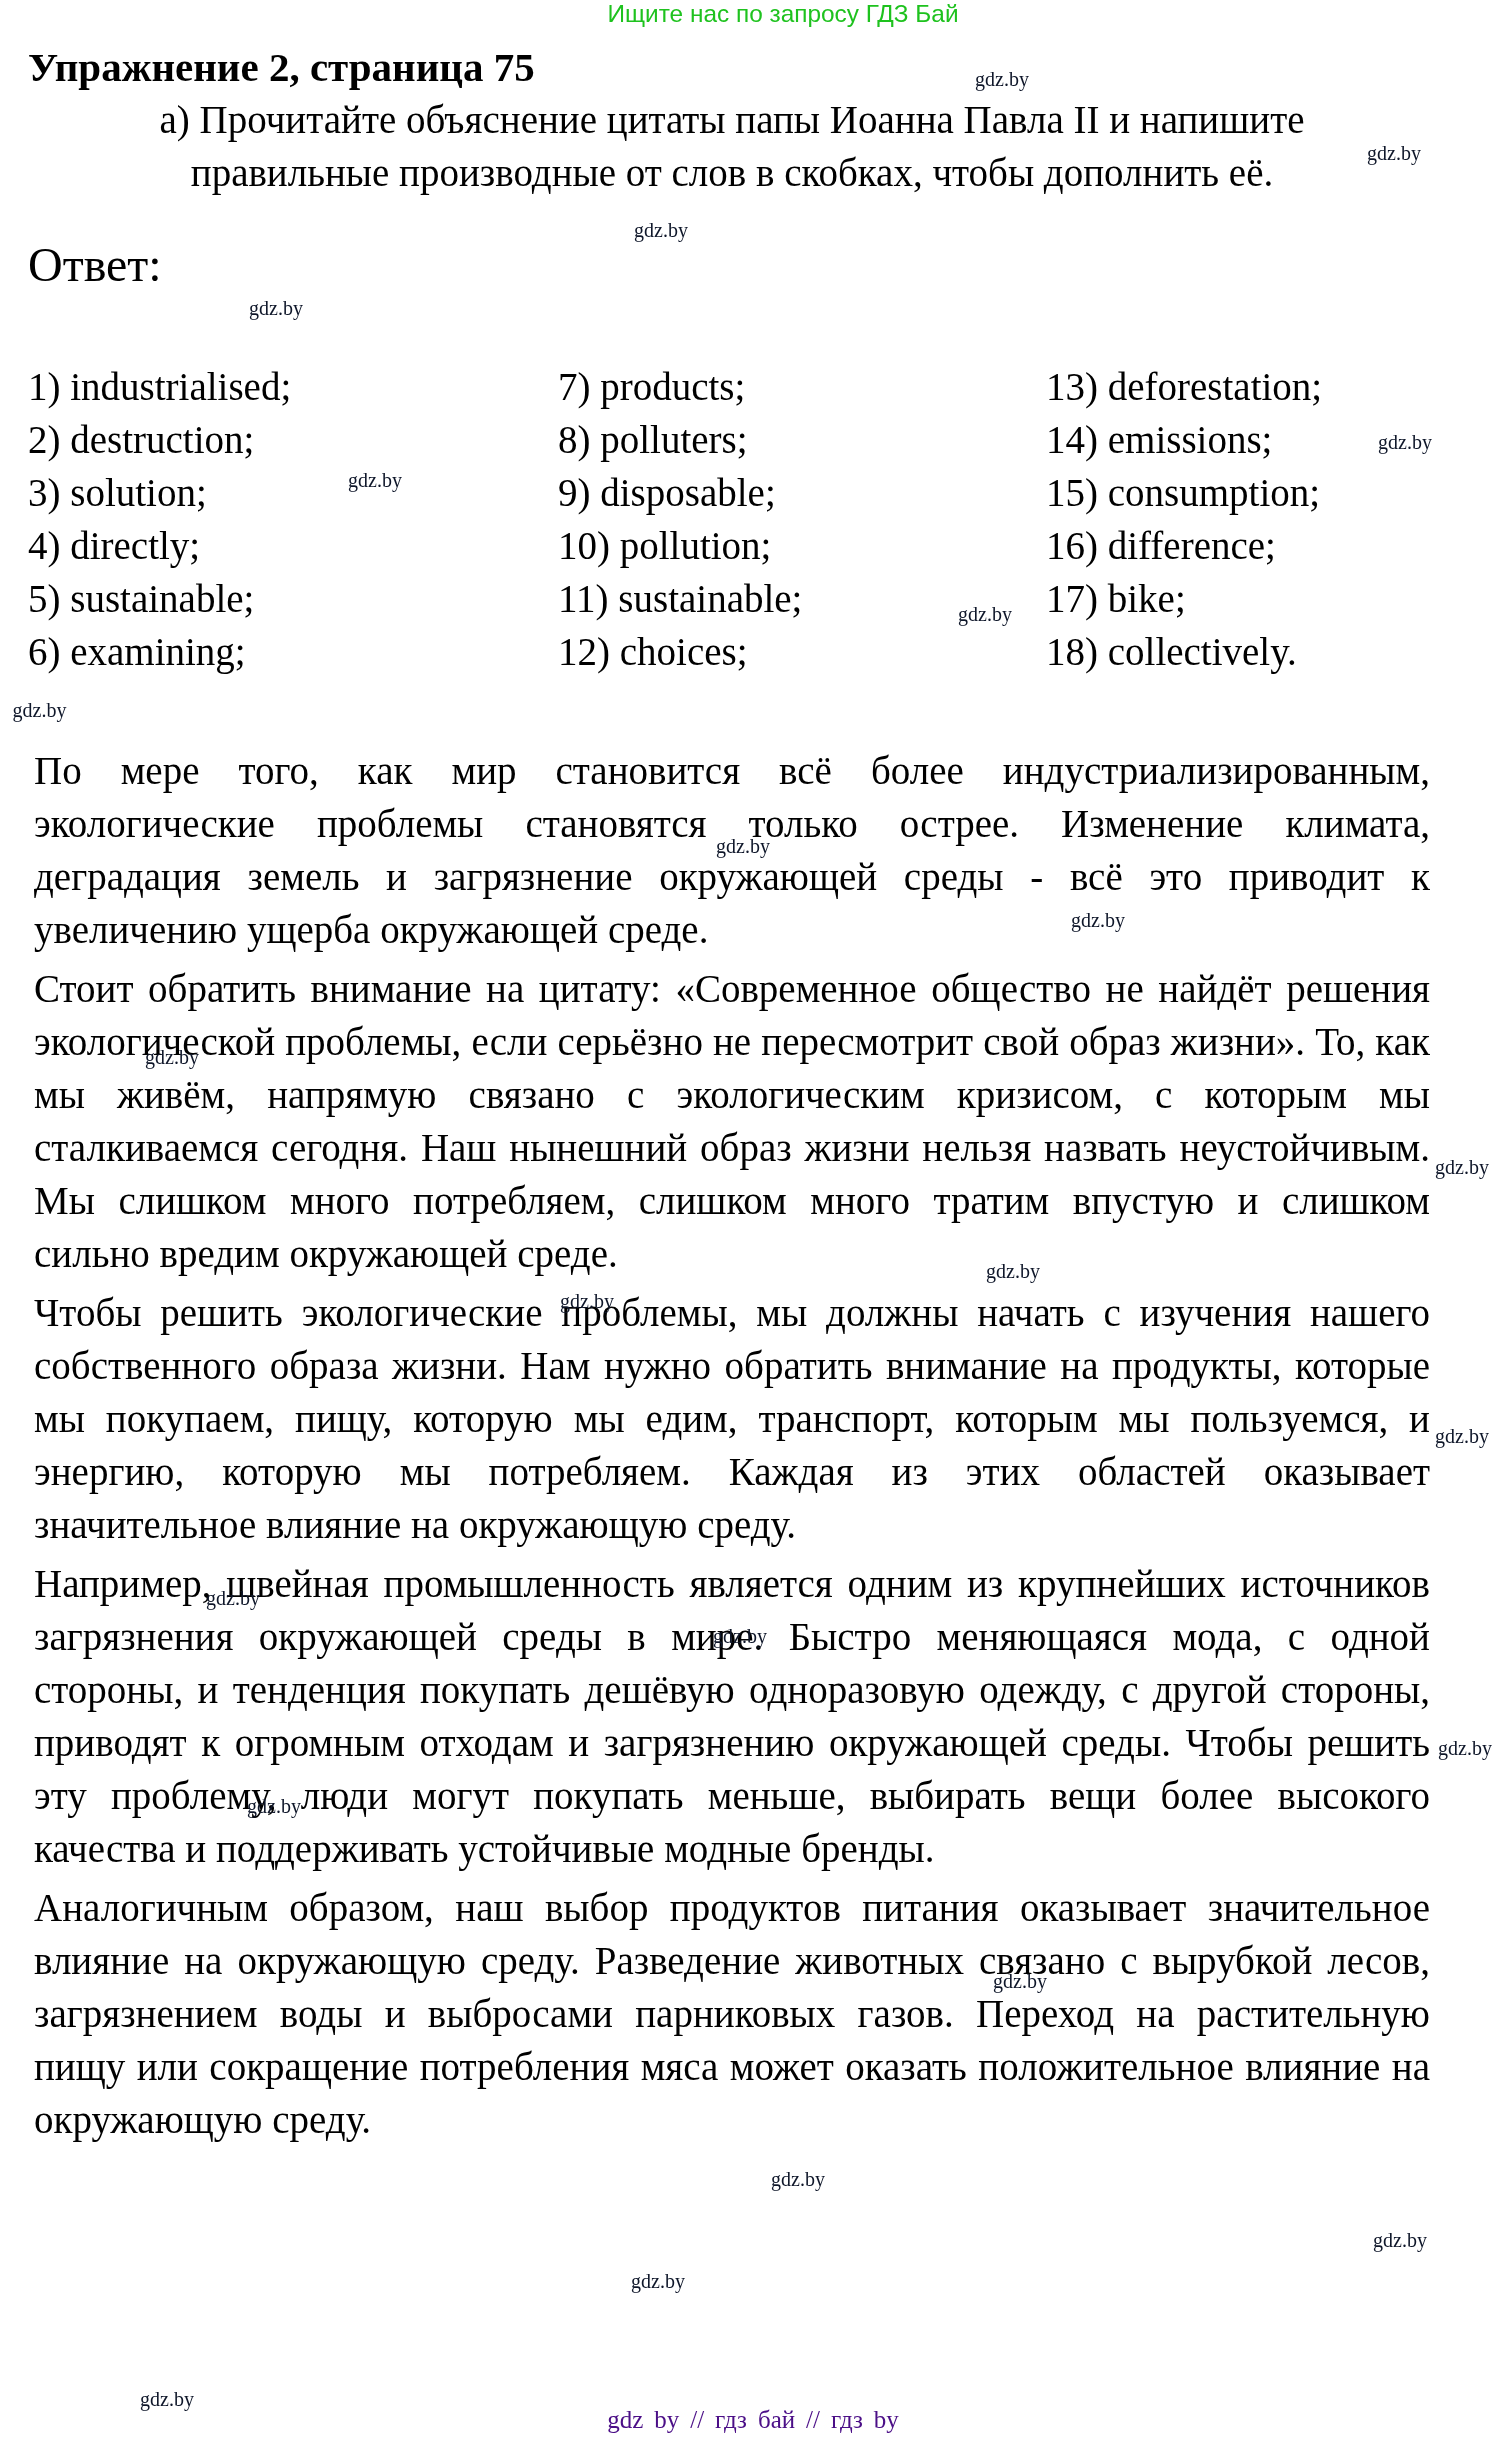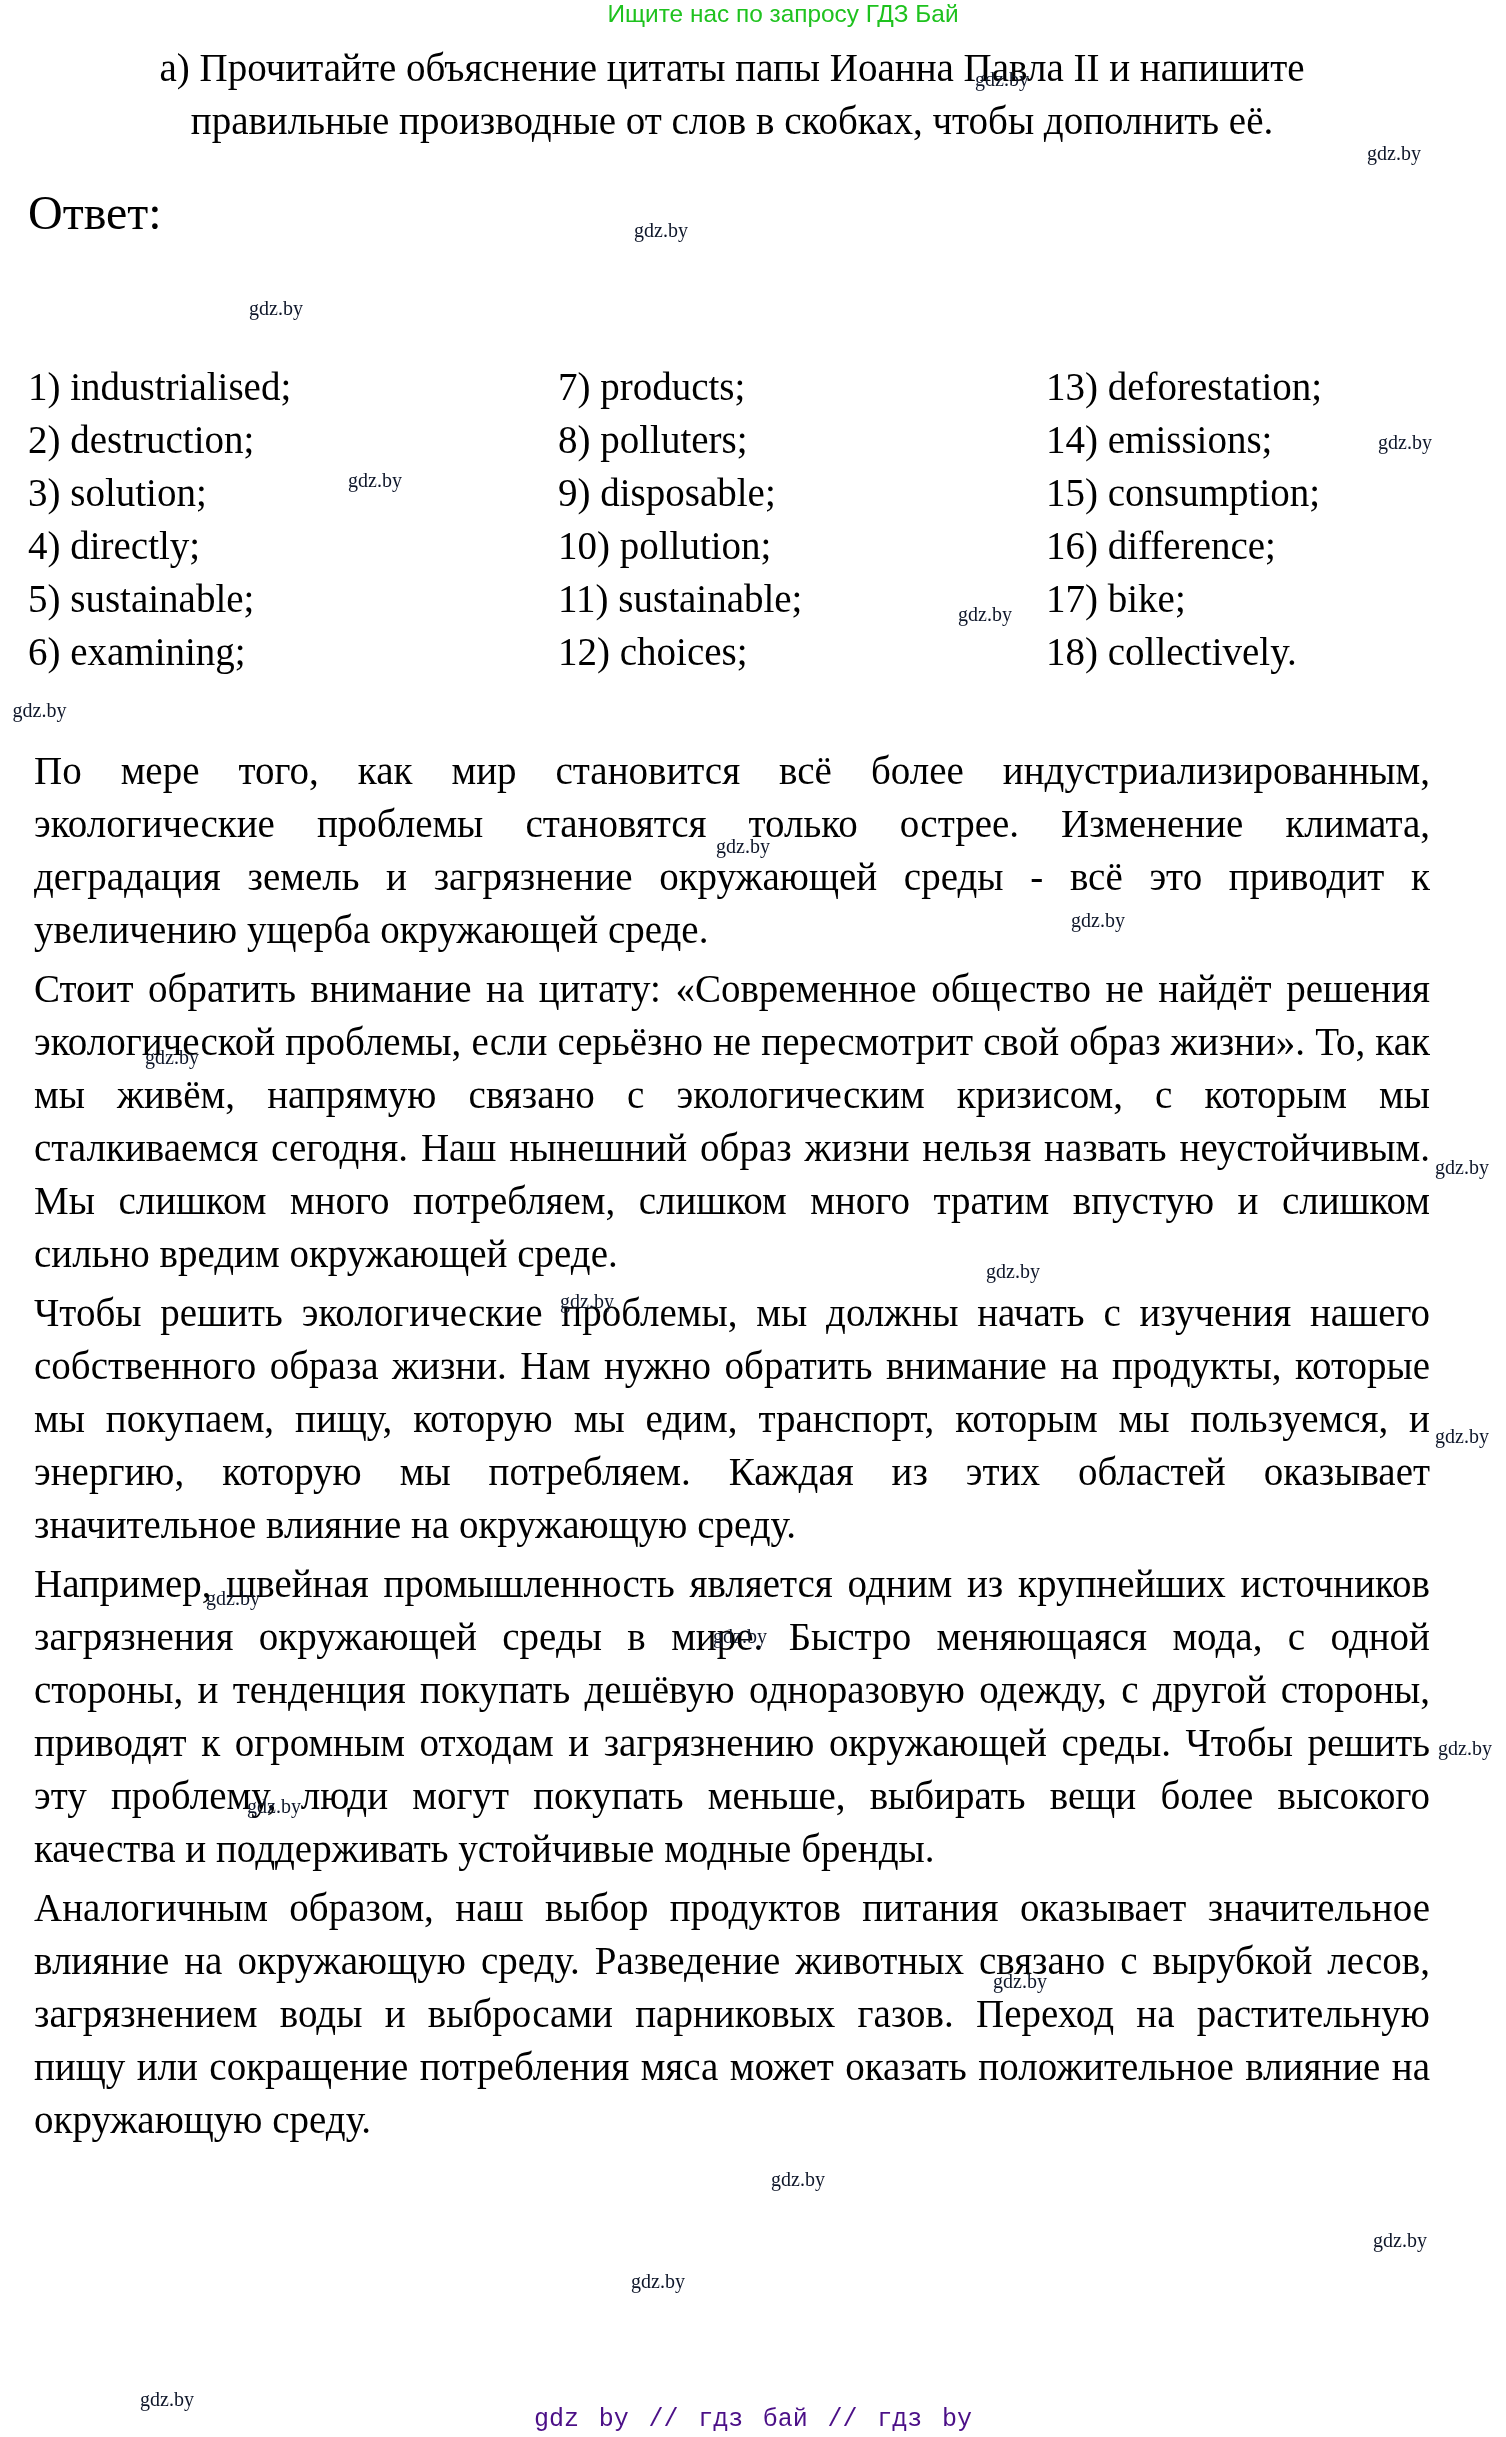--- a/index.html
+++ b/index.html
@@ -89,33 +89,34 @@
     color: #0f172a;
     line-height: 23.6px;
     white-space: nowrap;
   }
   .footer {
     position: absolute;
     left: 0;
     top: 2406px;
     width: 1506px;
     text-align: center;
-    font-family: Liberation Mono, monospace;
+    font-family: Liberation Serif, serif;
     font-size: 25px;
     line-height: 28px;
     color: #4b0f87;
     word-spacing: 4.7px;
   }
 </style>
 </head>
 <body>
 
 <a class="top-link">Ищите нас по запросу ГДЗ Бай</a>
 
 <div class="content">
+  <h1 class="title">Упражнение 2, страница 75</h1>
   <p class="task-text">а) Прочитайте объяснение цитаты папы Иоанна Павла II и напишите</p>
   <p class="task-text">правильные производные от слов в скобках, чтобы дополнить её.</p>
   <p class="answer-label">Ответ:</p>
 </div>
 
 <div class="answers">
   <div class="col col-1">
     <div class="item">1) industrialised;</div>
     <div class="item">2) destruction;</div>
     <div class="item">3) solution;</div>

